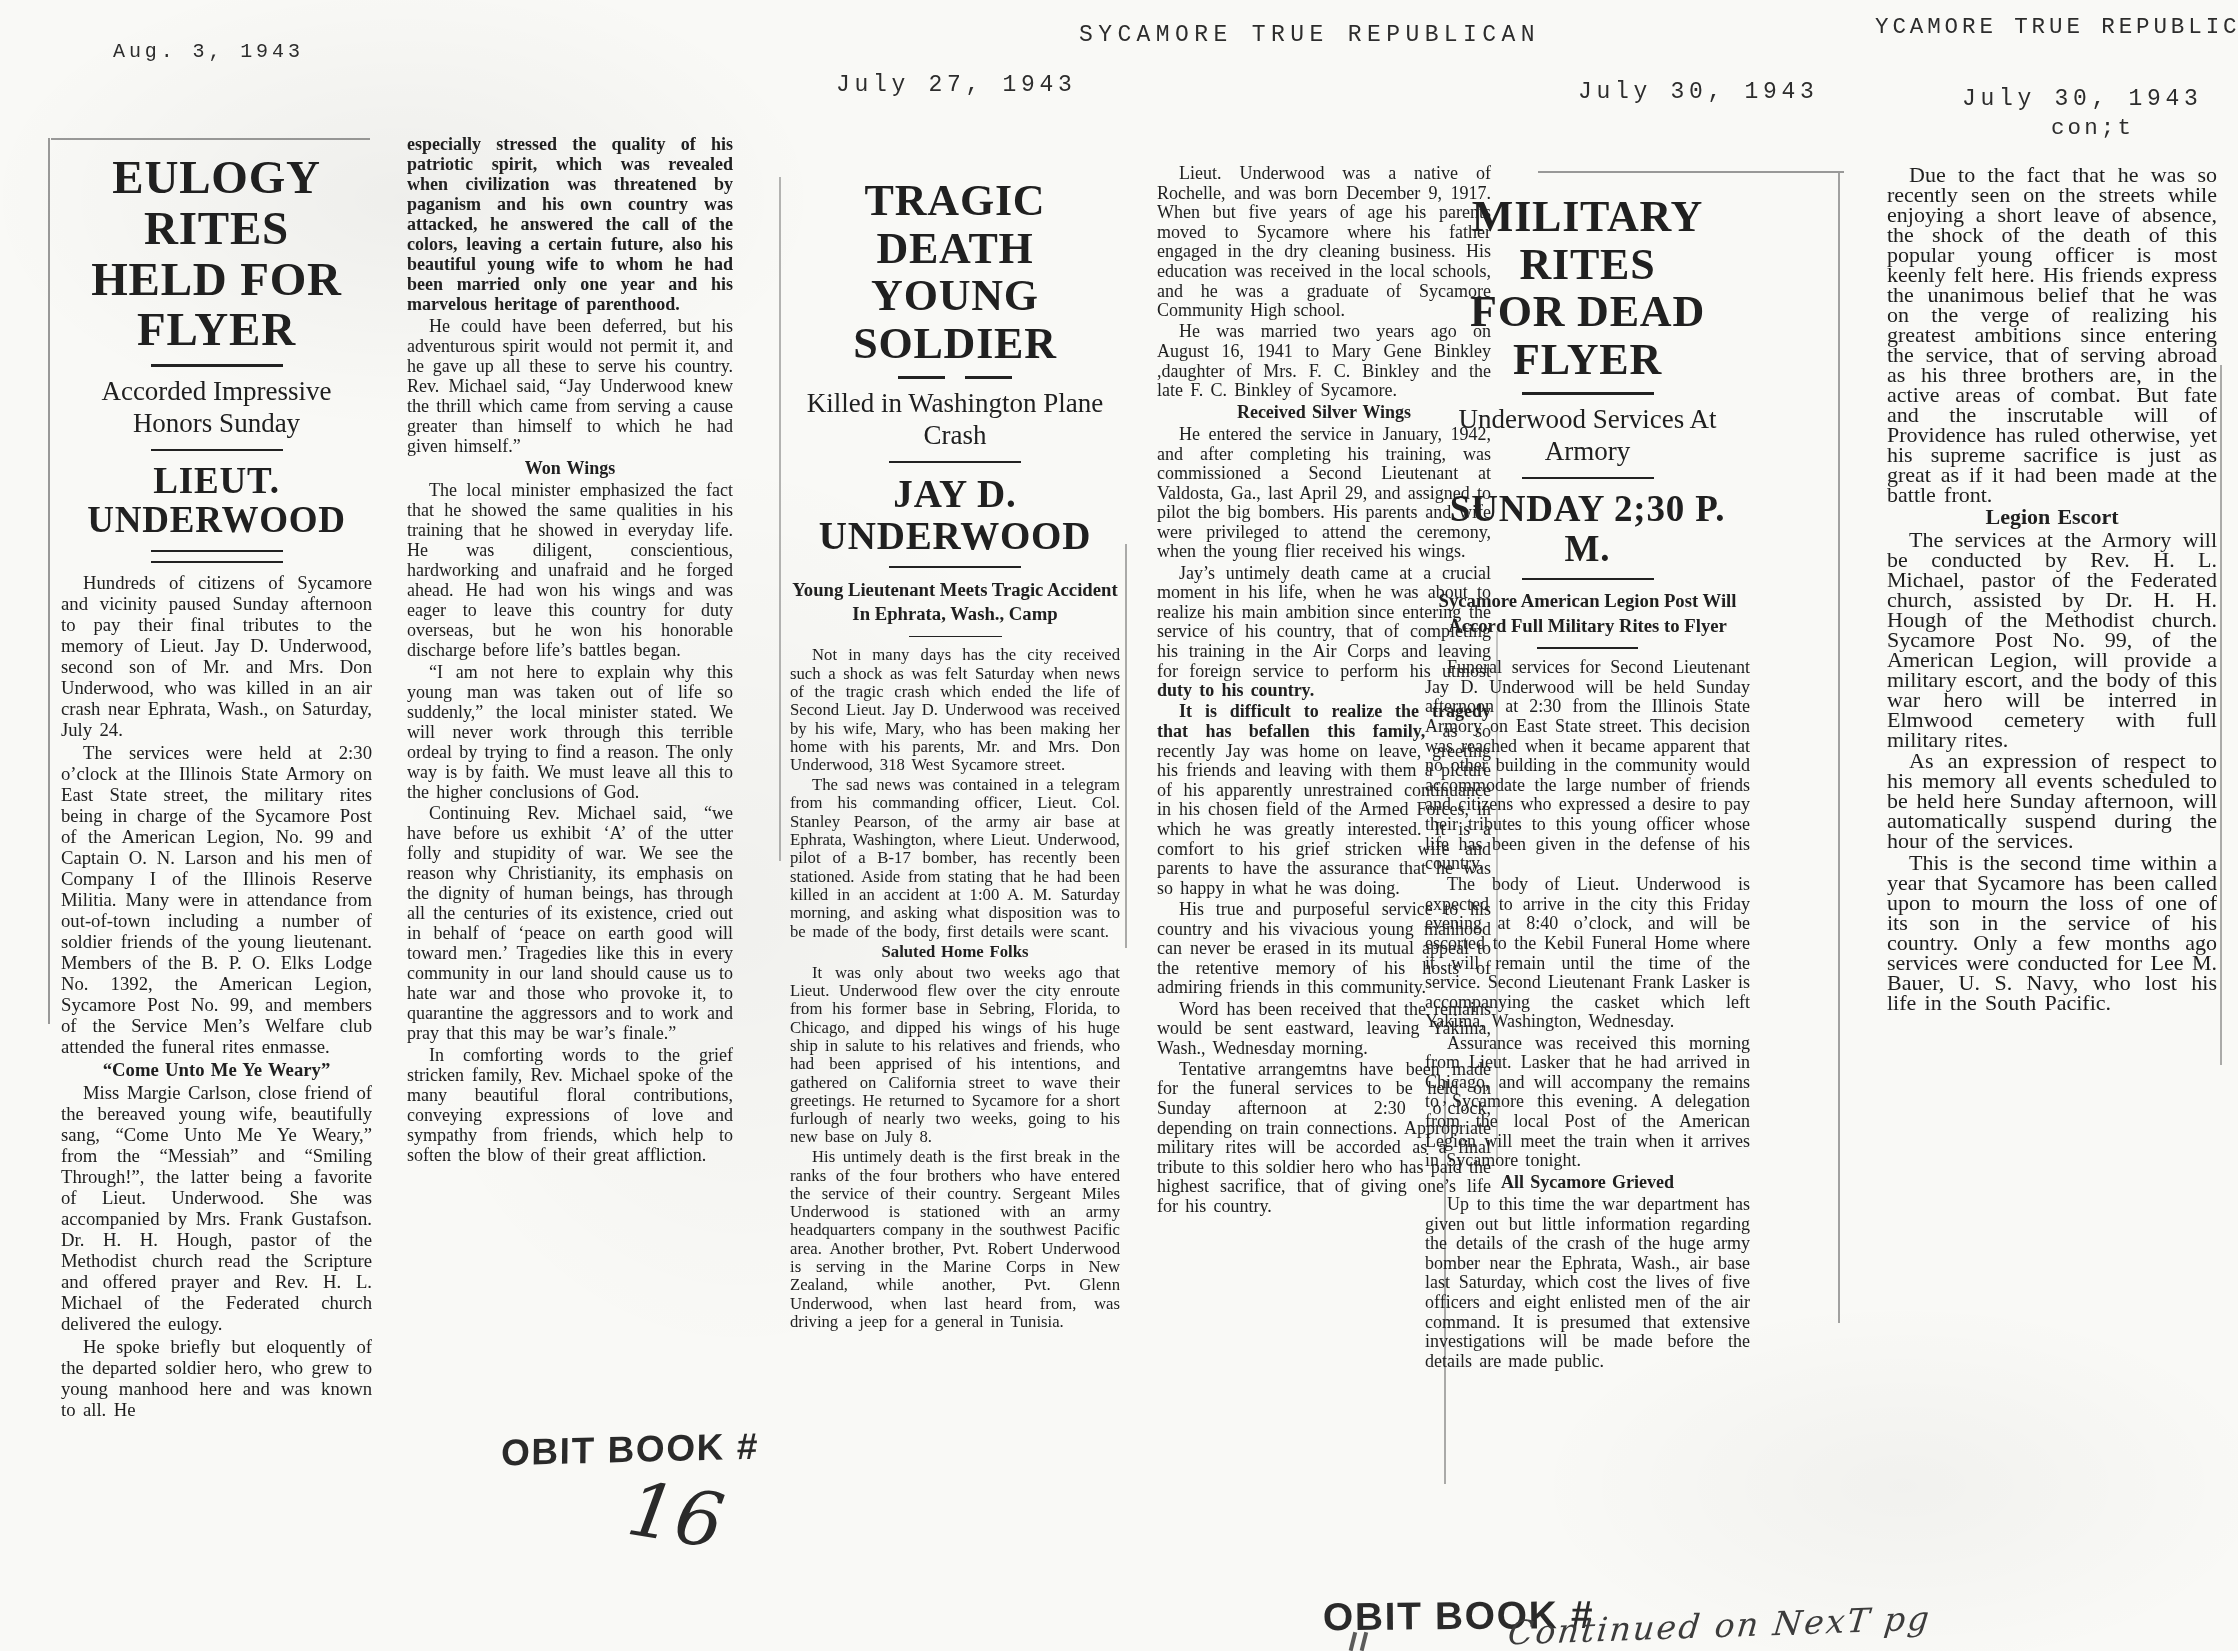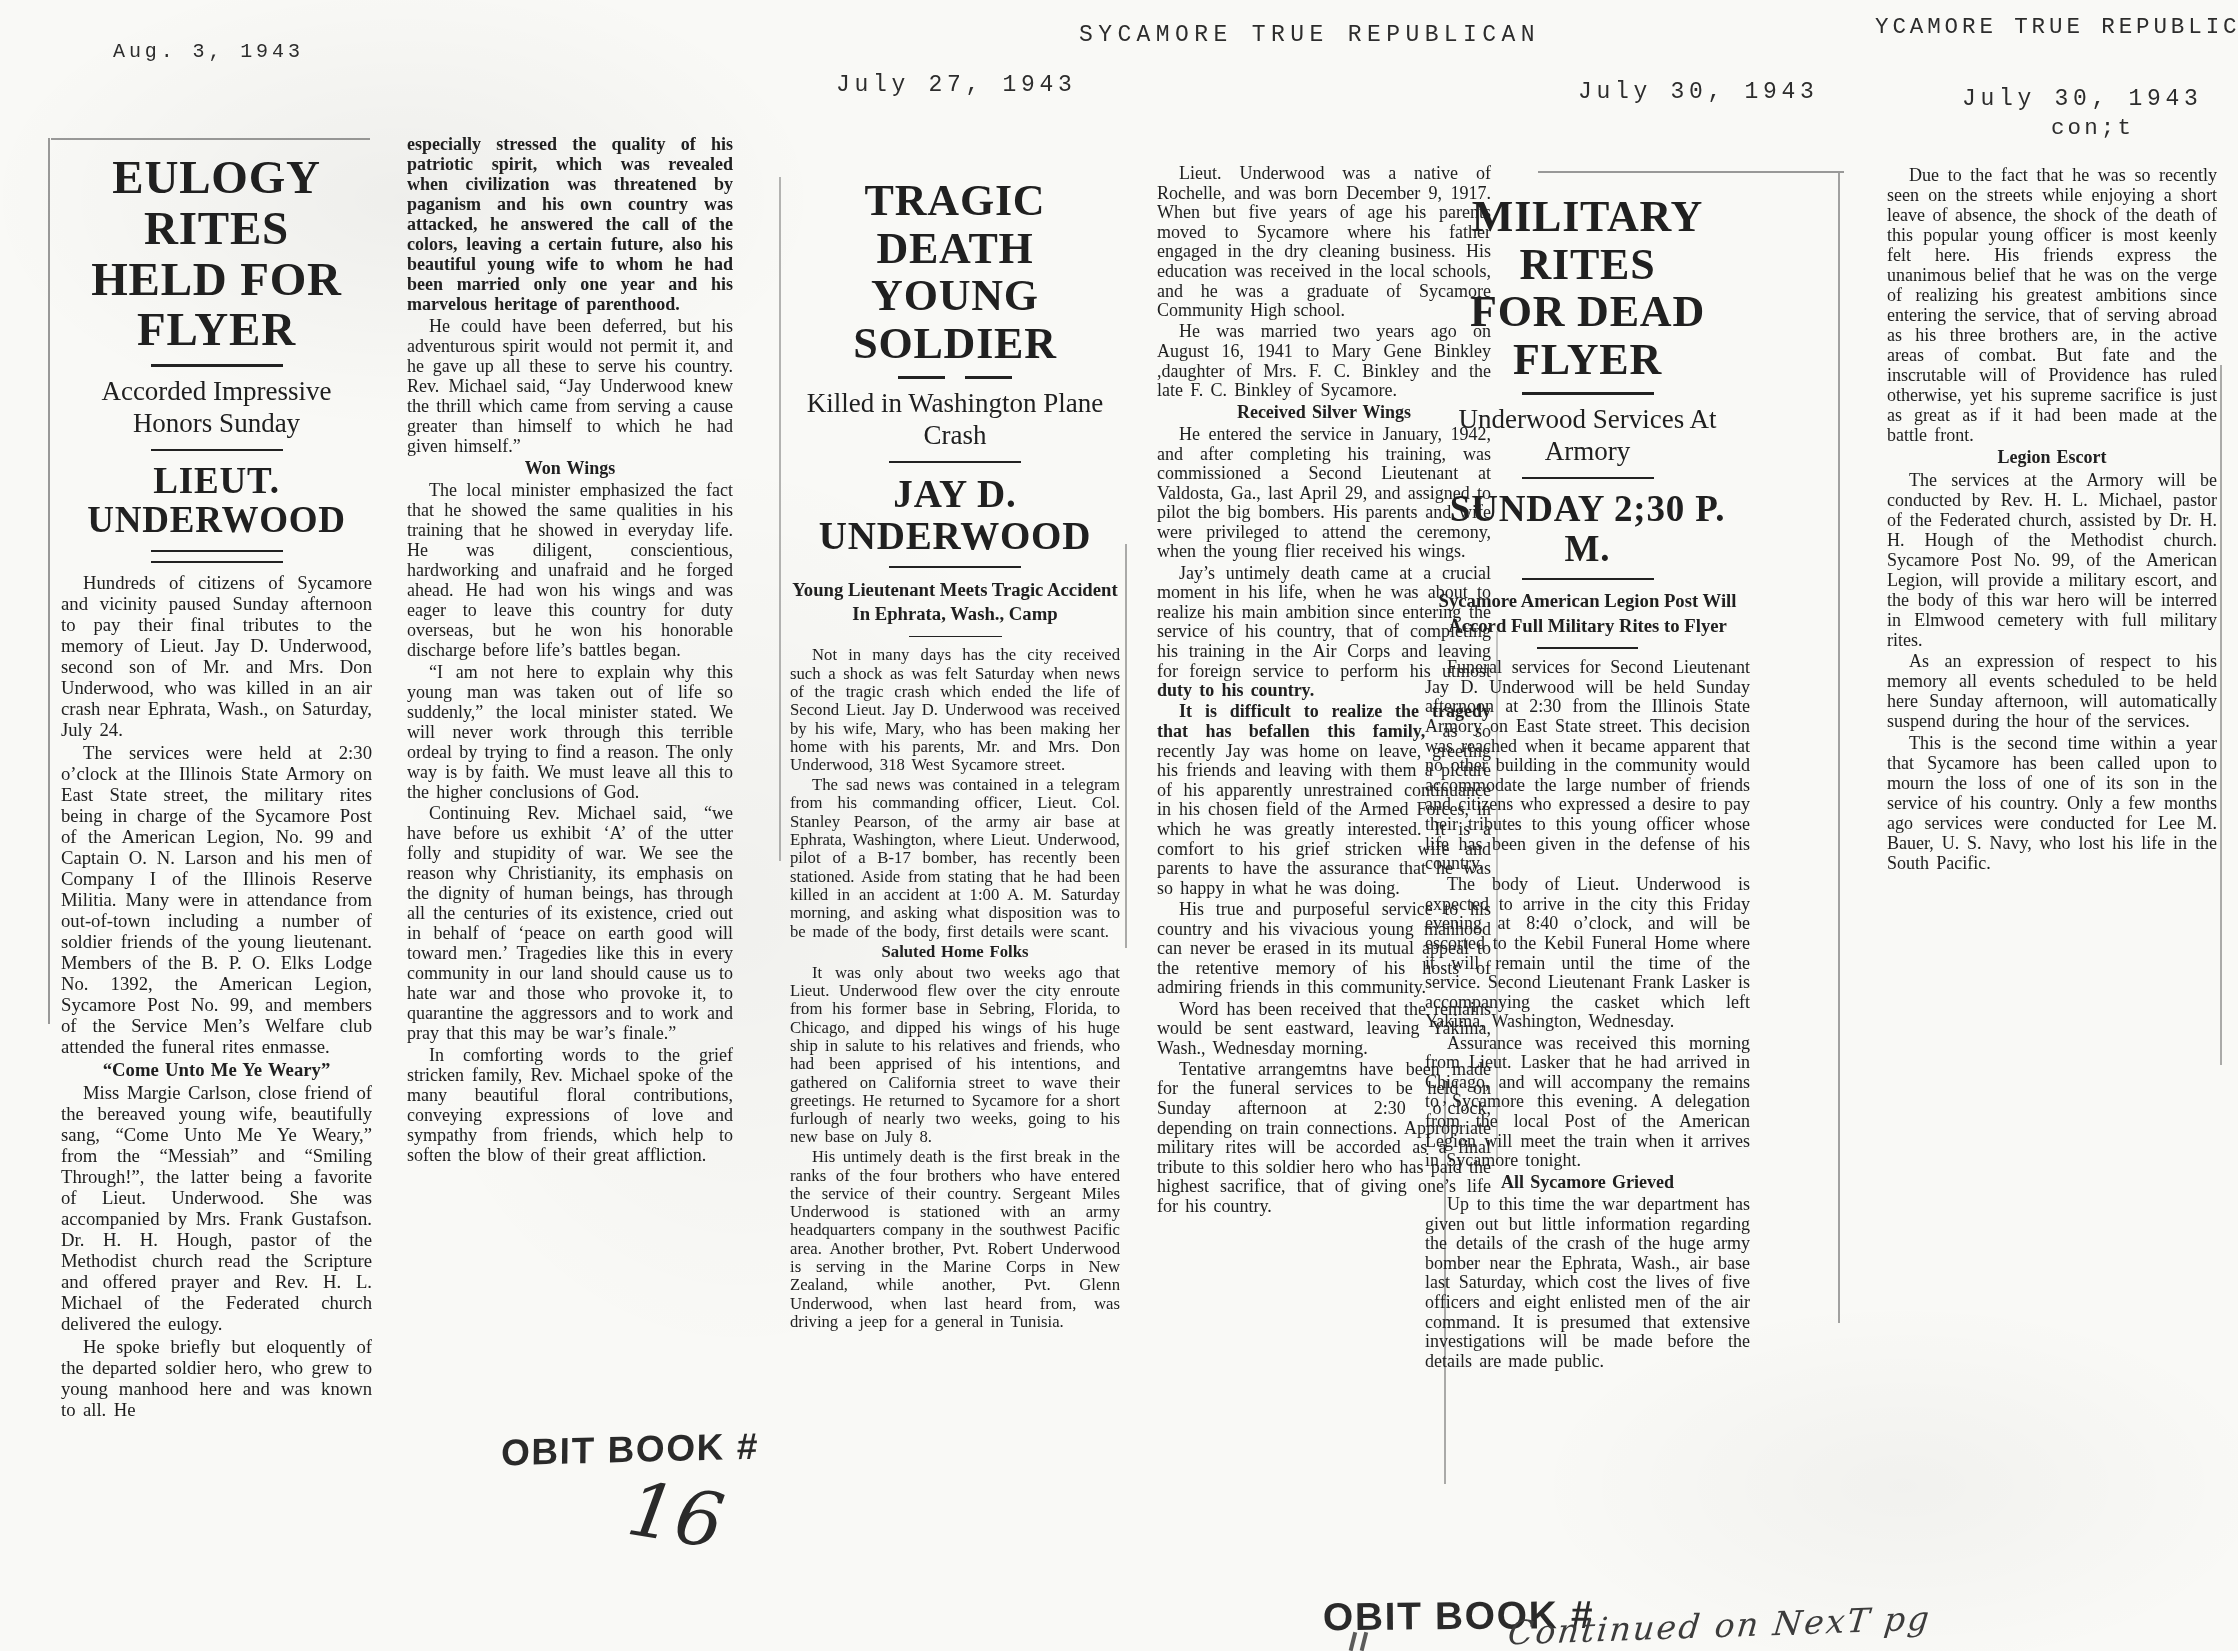--- a/index.html
+++ b/index.html
@@ -8,21 +8,21 @@
     radial-gradient(ellipse 544px 700px at 33% 55%, rgba(0,0,0,0.035), transparent 65%),
     radial-gradient(ellipse 622px 311px at 85% 90%, rgba(0,0,0,0.03), transparent 60%),
     #f9f9f6;
     overflow:hidden;font-family:"Liberation Serif",serif;color:#202020;}
   .col{position:absolute;text-align:justify;overflow:hidden;}
   .c1{font-size:18.7px;line-height:21px;}
   .c2{font-size:18px;line-height:20px;}
   .c3{font-size:16.7px;line-height:18.3px;}
   .c4{font-size:18px;line-height:19.6px;}
   .c5{font-size:18px;line-height:19.6px;}
-  .c6{font-size:18px;line-height:20px;}
+  .c6{font-size:22px;line-height:20px;}
   .p{margin:0 0 1.6px 0;text-indent:22px;word-spacing:2.7px;}
   .p.noindent{text-indent:0;font-weight:bold;}
   .subhead{text-align:center;font-weight:bold;margin:2.3px 0 2.3px 0;text-indent:0;word-spacing:1.6px;}
   .hl1{font-weight:bold;text-align:center;letter-spacing:0.8px;line-height:1.08;margin:0;
        font-family:"Liberation Serif",serif;transform-origin:center top;}
   .hlsub{text-align:center;line-height:1.18;margin:0;font-weight:500;}
   .deck{text-align:center;font-weight:bold;line-height:1.3;margin:0;}
   .rule{background:#222;height:2.3px;width:132px;margin:9.3px auto;}
   .rule.thin{height:1.6px;}
   .ddash{display:flex;justify-content:center;gap:20px;margin:9.3px auto;}

